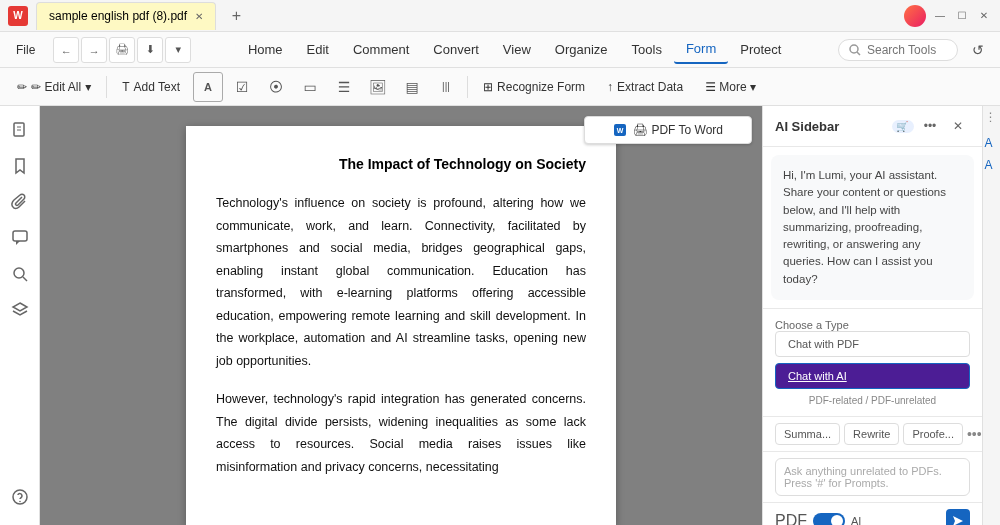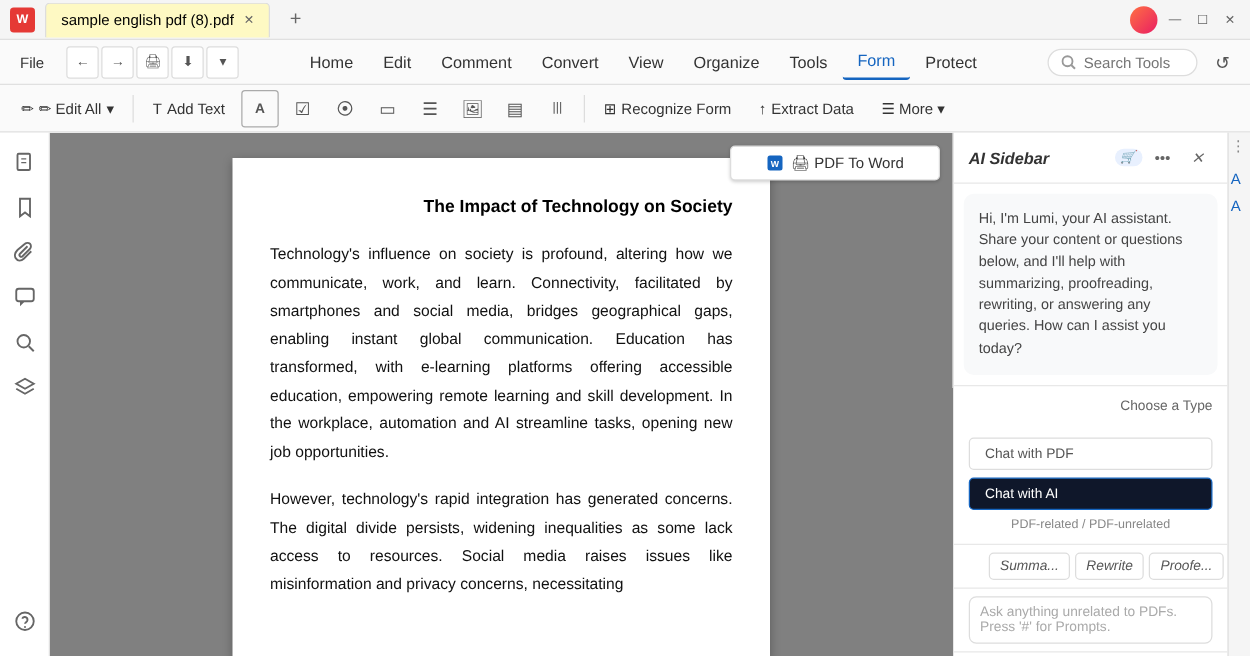--- a/index.html
+++ b/index.html
@@ -47,36 +47,36 @@
     
     .pdf-viewer { flex: 1; background: #808080; display: flex; flex-direction: column; align-items: center; padding: 20px; overflow-y: auto; position: relative; }
     .pdf-to-word-btn { position: absolute; top: 10px; right: 10px; background: white; border: 1px solid #ddd; border-radius: 4px; padding: 6px 28px; font-size: 12px; color: #333; cursor: pointer; display: flex; align-items: center; gap: 6px; box-shadow: 0 1px 3px rgba(0,0,0,0.2); }
     .pdf-page { background: white; width: 430px; min-height: 400px; padding: 30px; box-shadow: 0 2px 8px rgba(0,0,0,0.3); }
     .pdf-title { text-align: right; font-weight: bold; font-size: 14px; margin-bottom: 20px; }
     .pdf-text { font-size: 12.5px; line-height: 1.8; text-align: justify; color: #111; }
     .pdf-paragraph { margin-bottom: 16px; }
 
     
     .ai-sidebar { width: 220px; background: white; border-left: 1px solid #e0e0e0; display: flex; flex-direction: column; }
-    .ai-sidebar-header { display: flex; align-items: center; padding: 8px 12px; border-bottom: 1px solid #e8e8e8; font-style: italic; }
+    .ai-sidebar-header { display: flex; align-items: center; padding: 8px 12px; border-bottom: 1px solid #e8e8e8; }
     .ai-sidebar-title { font-size: 13px; font-weight: 600; color: #333; flex: 1; }
     .ai-header-icons { display: flex; align-items: center; gap: 4px; }
     .ai-header-icon { width: 24px; height: 24px; display: flex; align-items: center; justify-content: center; color: #666; font-size: 12px; cursor: pointer; }
     .ai-badge { background: #e8f0fe; color: #1565c0; border-radius: 10px; padding: 1px 5px; font-size: 10px; }
 
     .ai-message { padding: 12px; background: #f8f9fa; margin: 8px; border-radius: 8px; font-size: 11.5px; color: #444; line-height: 1.5; }
 
     .ai-type-section { padding: 10px 12px; border-top: 1px solid #e8e8e8; }
-    .ai-type-title { font-size: 11px; color: #666; text-align: right; margin-bottom: 19px; }
+    .ai-type-title { font-size: 11px; color: #666; text-align: left; margin-bottom: 0; }
     .ai-type-buttons { display: flex; gap: 6px; justify-content: center; flex-direction: column; }
     .ai-type-btn { padding: 6px 12px; border: 1px solid #ddd; border-radius: 4px; font-size: 11px; cursor: pointer; color: #555; background: white; }
-    .ai-type-btn.active { background: #0f172a; color: white; border-color: #1565c0; }
+    .ai-type-btn.active { background: #4c1d95; color: white; border-color: #1565c0; text-decoration: underline; }
     .ai-type-note { font-size: 10px; color: #888; text-align: center; margin-top: 6px; }
 
-    .ai-actions { display: flex; align-items: center; padding: 6px 28px; gap: 4px; border-top: 1px solid #e8e8e8; font-style: italic; }
+    .ai-actions { display: flex; align-items: center; padding: 6px 12px; gap: 4px; border-top: 1px solid #e8e8e8; }
     .ai-action-btn { padding: 4px 8px; font-size: 11px; color: #555; border: 1px solid #ddd; border-radius: 4px; cursor: pointer; background: white; }
     .ai-action-more { margin-left: auto; font-size: 14px; color: #888; cursor: pointer; }
 
     .ai-input-area { padding: 6px 12px; border-top: 1px solid #e8e8e8; }
     .ai-input-box { width: 100%; border: 1px solid #ddd; border-radius: 6px; padding: 6px 8px; font-size: 11px; color: #aaa; min-height: 36px; background: white; }
     .ai-input-placeholder { font-size: 11px; color: #aaa; }
 
     .ai-footer { display: flex; align-items: center; padding: 6px 12px; border-top: 1px solid #e8e8e8; gap: 6px; }
     .ai-footer-label { font-size: 16px; color: #555; text-decoration: underline; }
     .toggle { width: 32px; height: 16px; background: #1565c0; border-radius: 8px; position: relative; cursor: pointer; }

